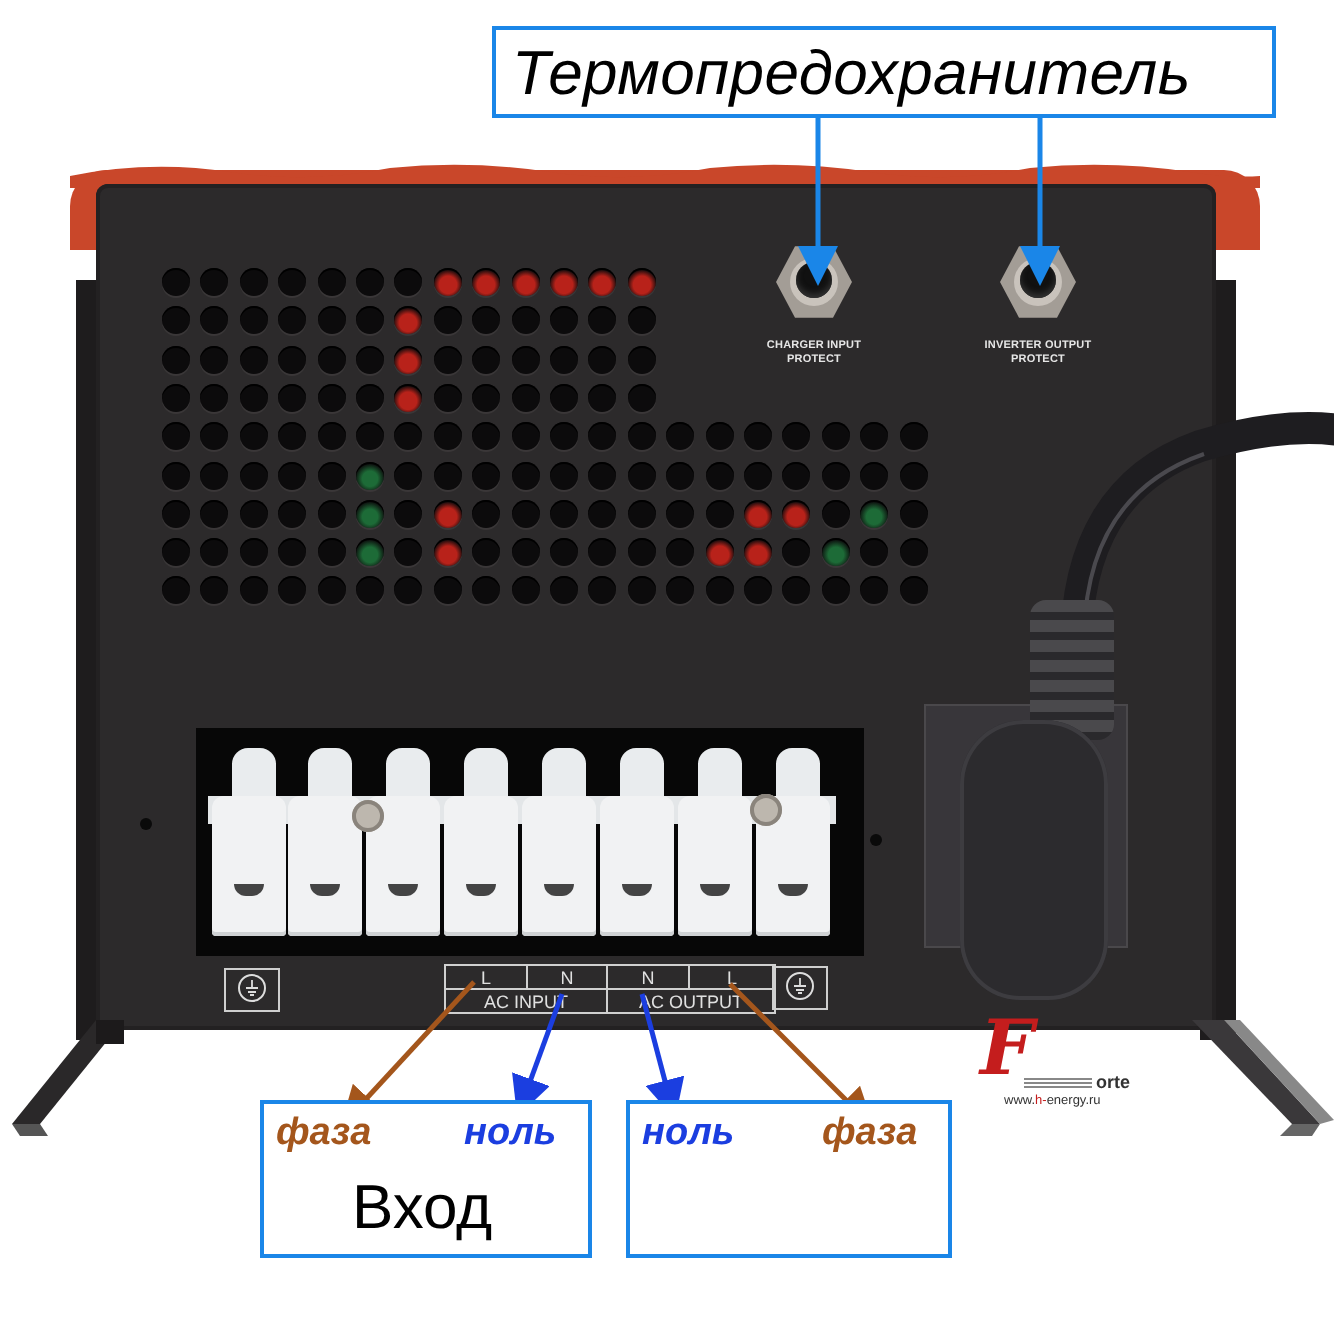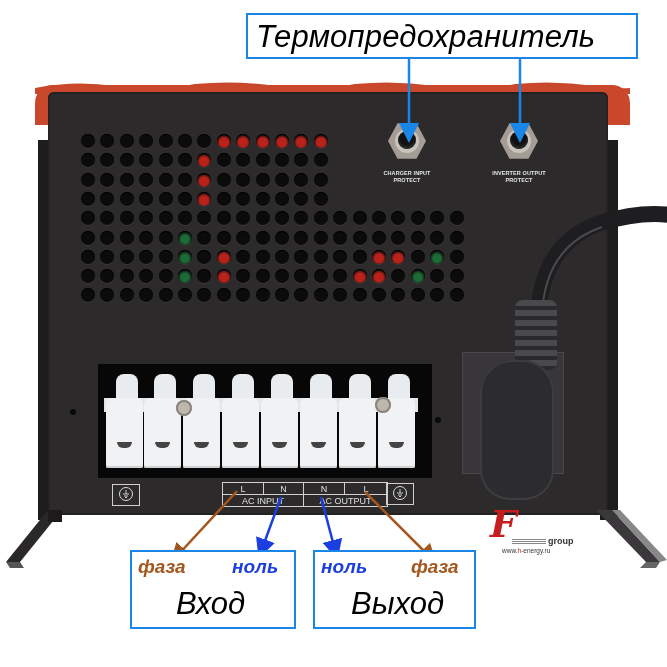--- a/index.html
+++ b/index.html
@@ -42,21 +42,21 @@
   
   .socket-plate { left:462px; top:352px; width:100px; height:120px; background:#38363a; border:1px solid #4a484b; }
   .plug { left:480px; top:360px; width:74px; height:140px; background:#2c2b2e; border-radius:32px 32px 30px 30px; box-shadow: inset 0 0 0 2px #3d3c40; }
   .plug-grip { left:515px; top:300px; width:42px; height:70px; background:
       repeating-linear-gradient(180deg, #4a494c 0 6px, #2a292c 6px 10px); border-radius:8px; }
   .cable { left:520px; top:205px; width:150px; height:120px; }
 
   
   .anno { border:2px solid #1a86e8; background:#ffffff; box-sizing:border-box; }
   .title-text { font-style:italic; color:#000; font-size:31px; letter-spacing:0.2px; white-space:nowrap; }
-  .word-black { font-style:italic; color:#000; font-size:31px; white-space:nowrap; }
+  .word-black { color:#000; font-size:31px; white-space:nowrap; }
   .word-brown { font-style:italic; color:#a4561c; font-size:19px; font-weight:bold; white-space:nowrap; }
   .word-blue  { font-style:italic; color:#1b3ee0; font-size:19px; font-weight:bold; white-space:nowrap; }
 
   
   .logo-main { font-family:"DejaVu Serif", serif; font-weight:bold; color:#111; font-size:28px; line-height:28px; }
   .logo-F { color:#c41d1d; font-family:"DejaVu Serif", serif; font-weight:bold; font-size:38px; line-height:38px; font-style:italic; }
   .logo-sub { color:#333; font-size:9px; font-weight:bold; }
   .logo-url { color:#333; font-size:6.5px; }
   .logo-url .h { color:#c41d1d; }
 </style>
@@ -350,23 +350,22 @@
 
 <div class="abs anno" style="left:130px;top:550px;width:166px;height:79px">
   <div class="abs word-brown" style="left:6px;top:4px">фаза</div>
   <div class="abs word-blue" style="left:100px;top:4px">ноль</div>
   <div class="abs word-black" style="left:44px;top:34px">Вход</div>
 </div>
 
 <div class="abs anno" style="left:313px;top:550px;width:163px;height:79px">
   <div class="abs word-blue" style="left:6px;top:4px">ноль</div>
   <div class="abs word-brown" style="left:96px;top:4px">фаза</div>
-  <div class="abs word-black" style="left:36px;top:34px">Выход</div>
 </div>
 
 <div class="abs" style="left:490px;top:505px;width:90px;height:50px">
   <span class="abs logo-F" style="left:0;top:0">F</span>
   <div class="abs" style="left:22px;top:34px;width:34px;height:6px;background:repeating-linear-gradient(180deg,#888 0 1px,transparent 1px 2px)"></div>
-  <span class="abs logo-sub" style="left:58px;top:31px">group</span>
+  <span class="abs logo-sub" style="left:58px;top:31px">orte</span>
   <div class="abs logo-url" style="left:12px;top:42px;white-space:nowrap">
     <span>www.</span><span class="h">h-</span><span>energy.ru</span>
   </div>
 </div>
 
 </body></html>

